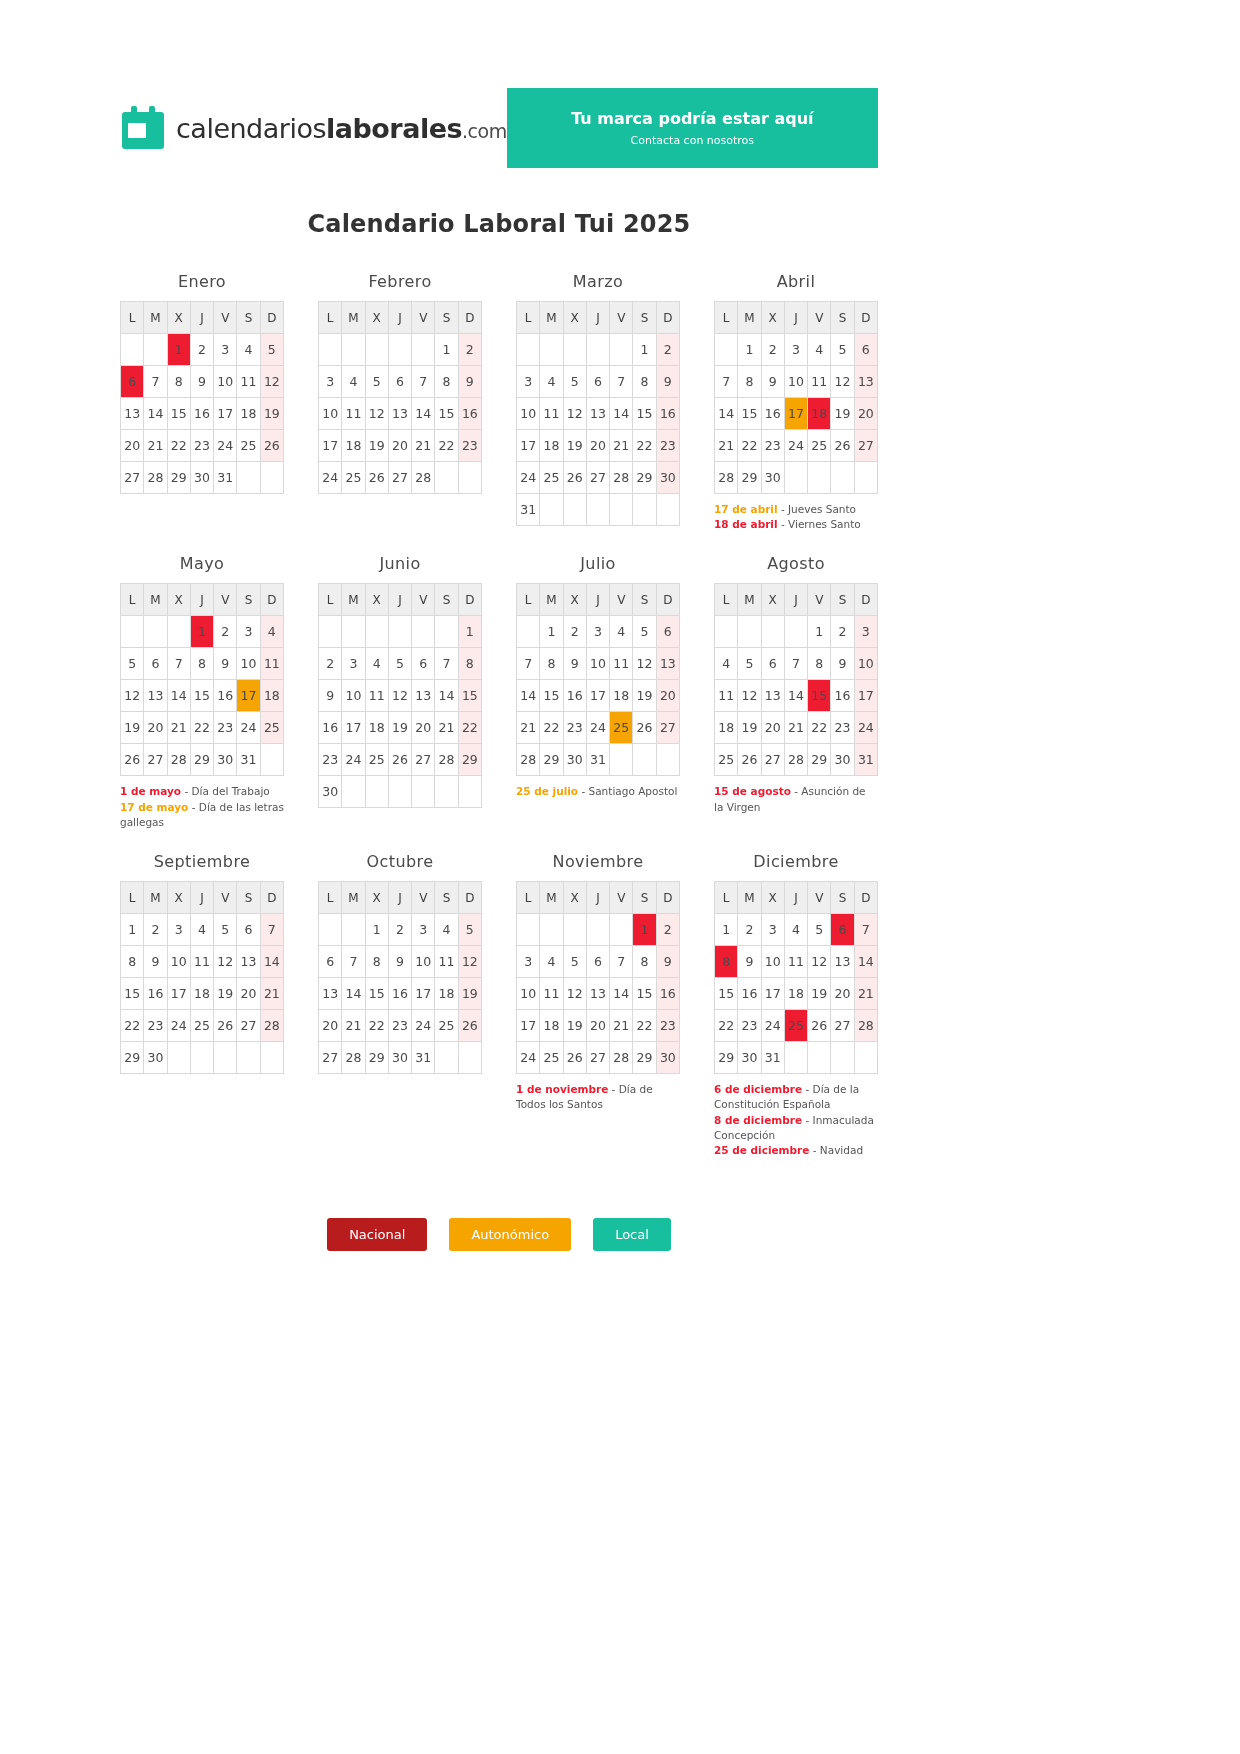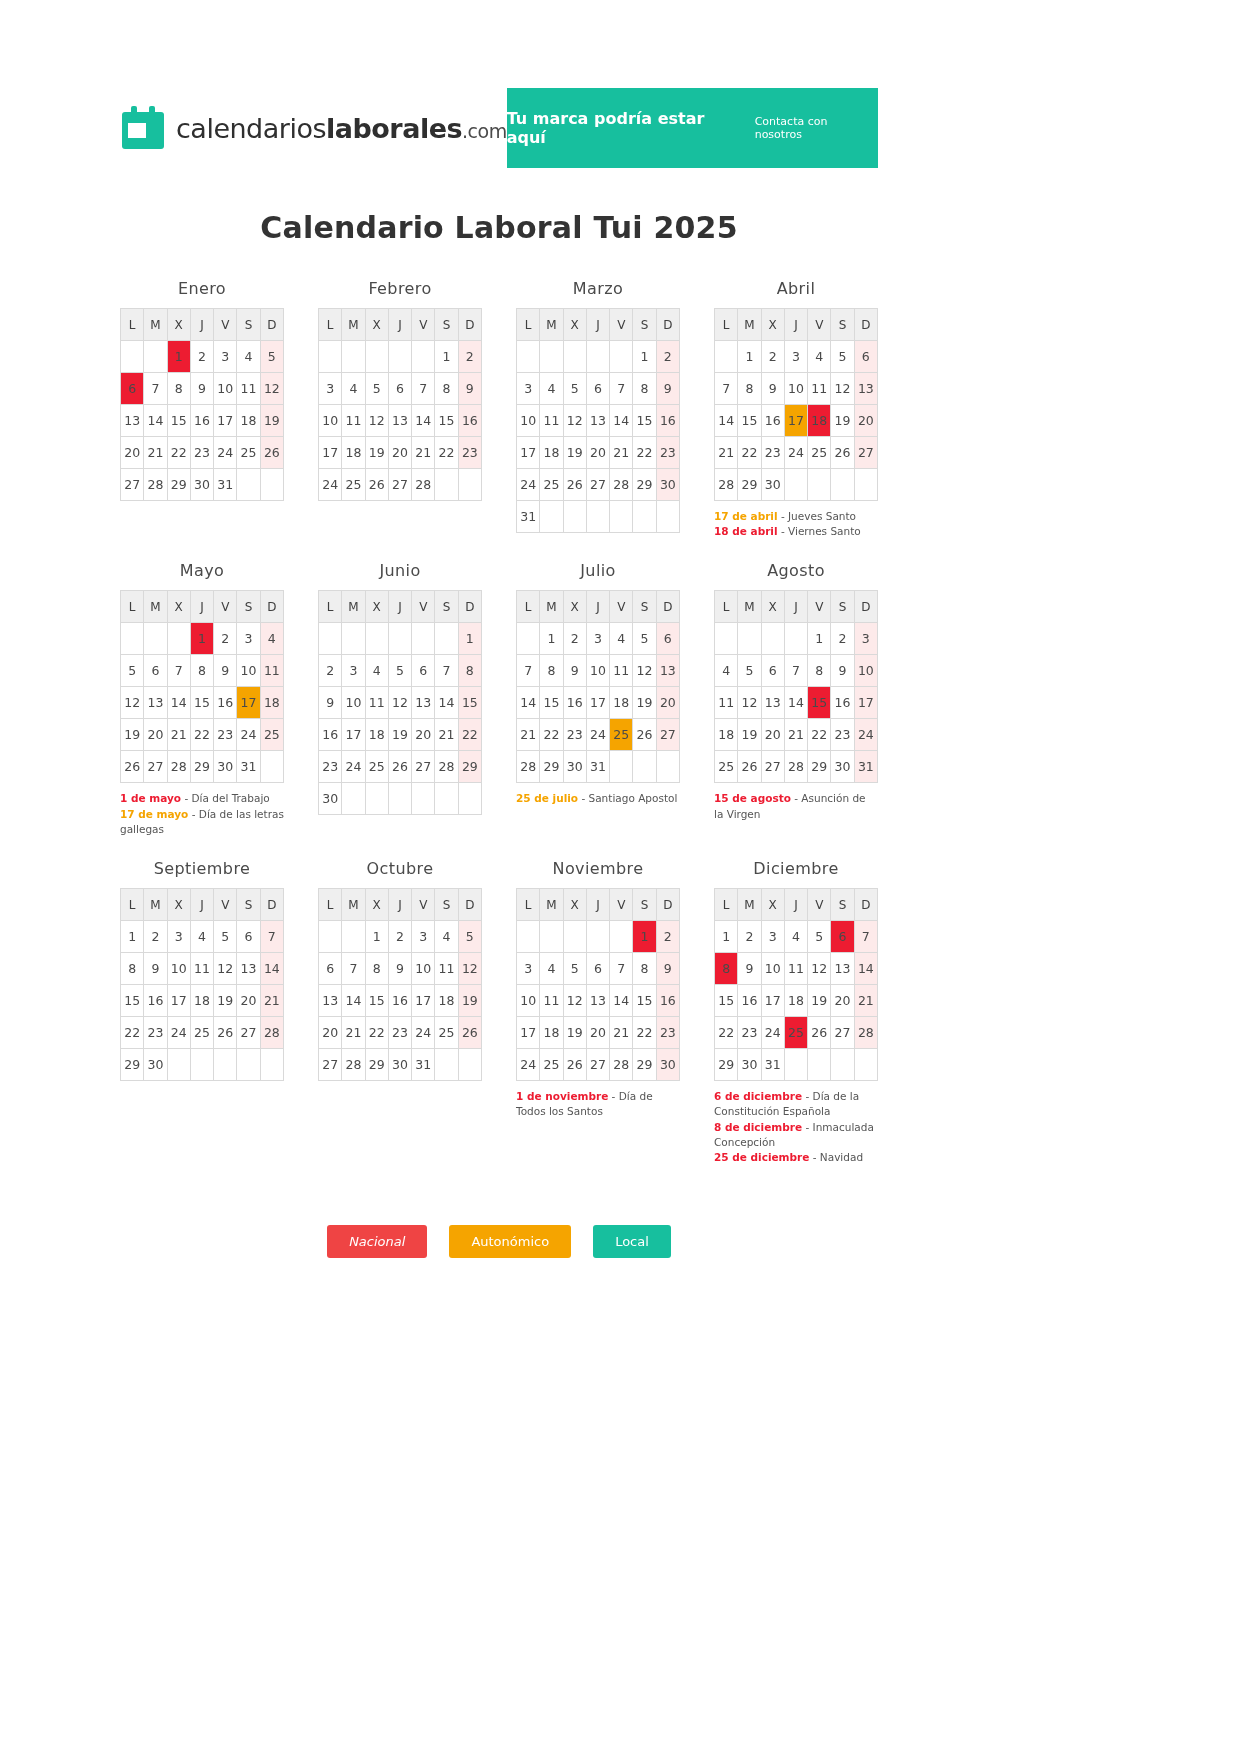--- a/index.html
+++ b/index.html
@@ -42,31 +42,32 @@
     color:#2f2f2f;
     font-family:"DejaVu Sans", sans-serif;
   }
   .logo-text .b{font-weight:bold;}
   .logo-text .dot{font-size:19px;color:#4a4a4a;}
   .promo{
     width:620px;
     background:#17bf9e;
     color:#ffffff;
     display:flex;
+    flex-direction:column;
     align-items:center;
     justify-content:center;
     gap:6px;
   }
   .promo-line1{font-size:16px;font-weight:bold;}
   .promo-line2{font-size:11px;}
 
   
   .page-title{
     text-align:center;
-    font-size:30px;
+    font-size:24px;
     font-weight:bold;
     color:#333;
     margin:42px 0 34px 0;
     letter-spacing:0.2px;
   }
 
   
   .months{
     display:grid;
     grid-template-columns:repeat(4,1fr);
@@ -124,21 +125,21 @@
     justify-content:center;
     gap:22px;
     margin-top:46px;
   }
   .legend-item{
     color:#fff;
     font-size:13px;
     padding:9px 22px;
     border-radius:3px;
   }
-  .lg-nac{background:#ef4444;font-style:italic;}
+  .lg-nac{background:#b91c1c;}
   .lg-aut{background:#f5a400;}
   .lg-loc{background:#17bf9e;}
 </style>
 </head>
 <body>
 
 <div class="page">
 
   <div class="header">
     <div class="logo">

